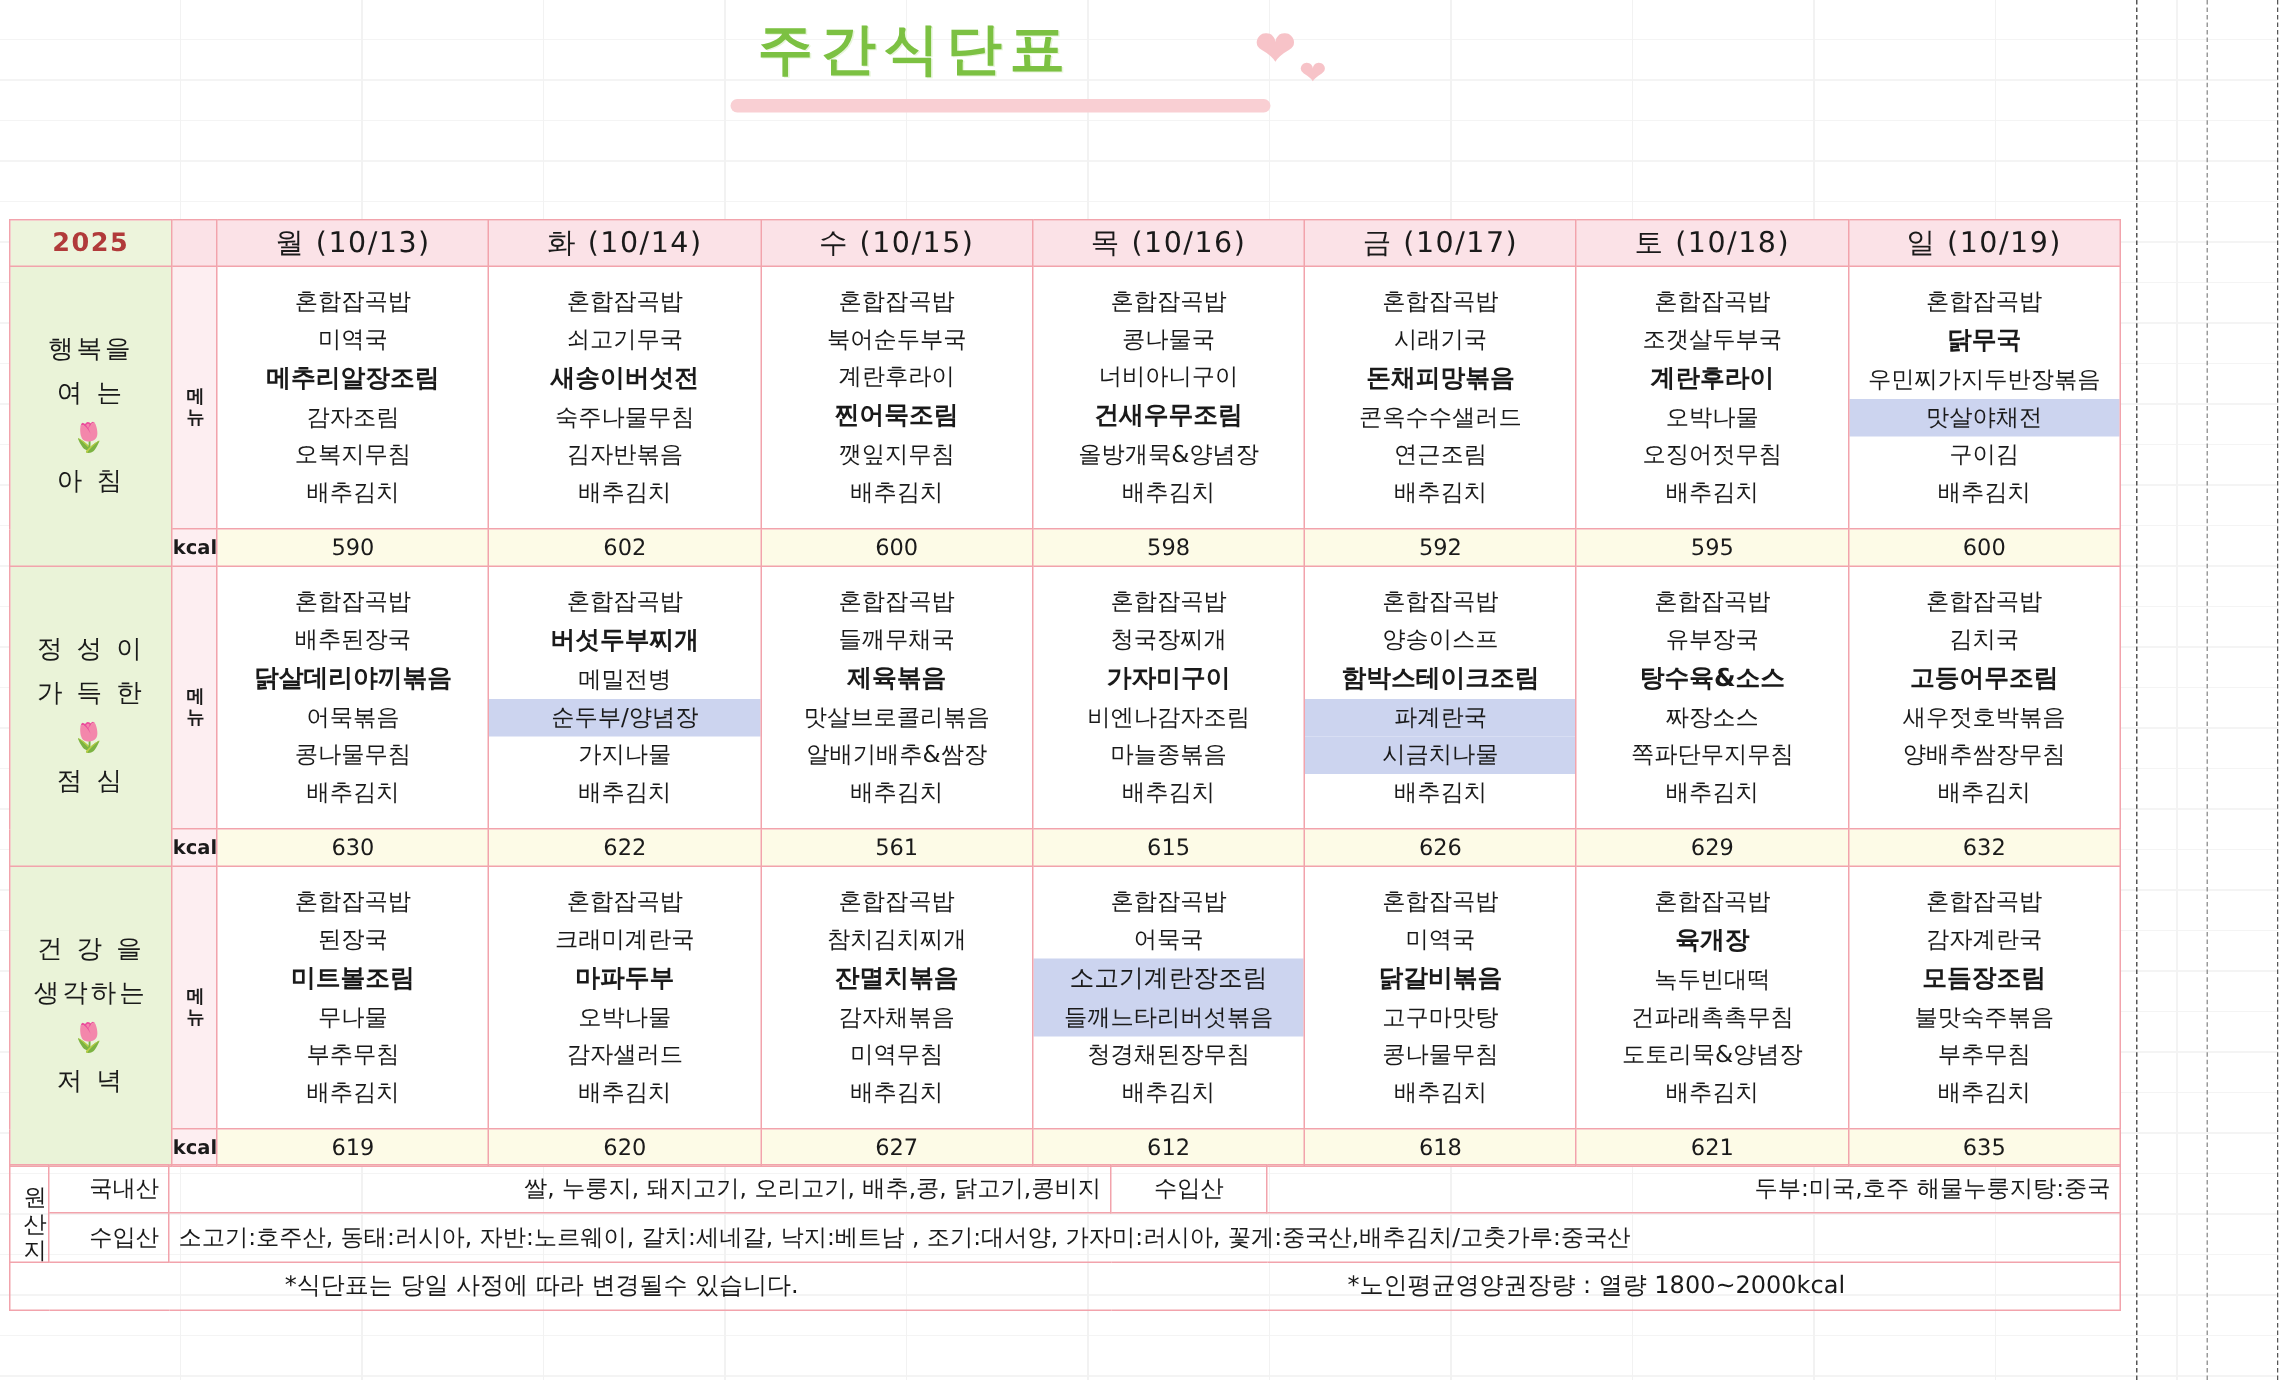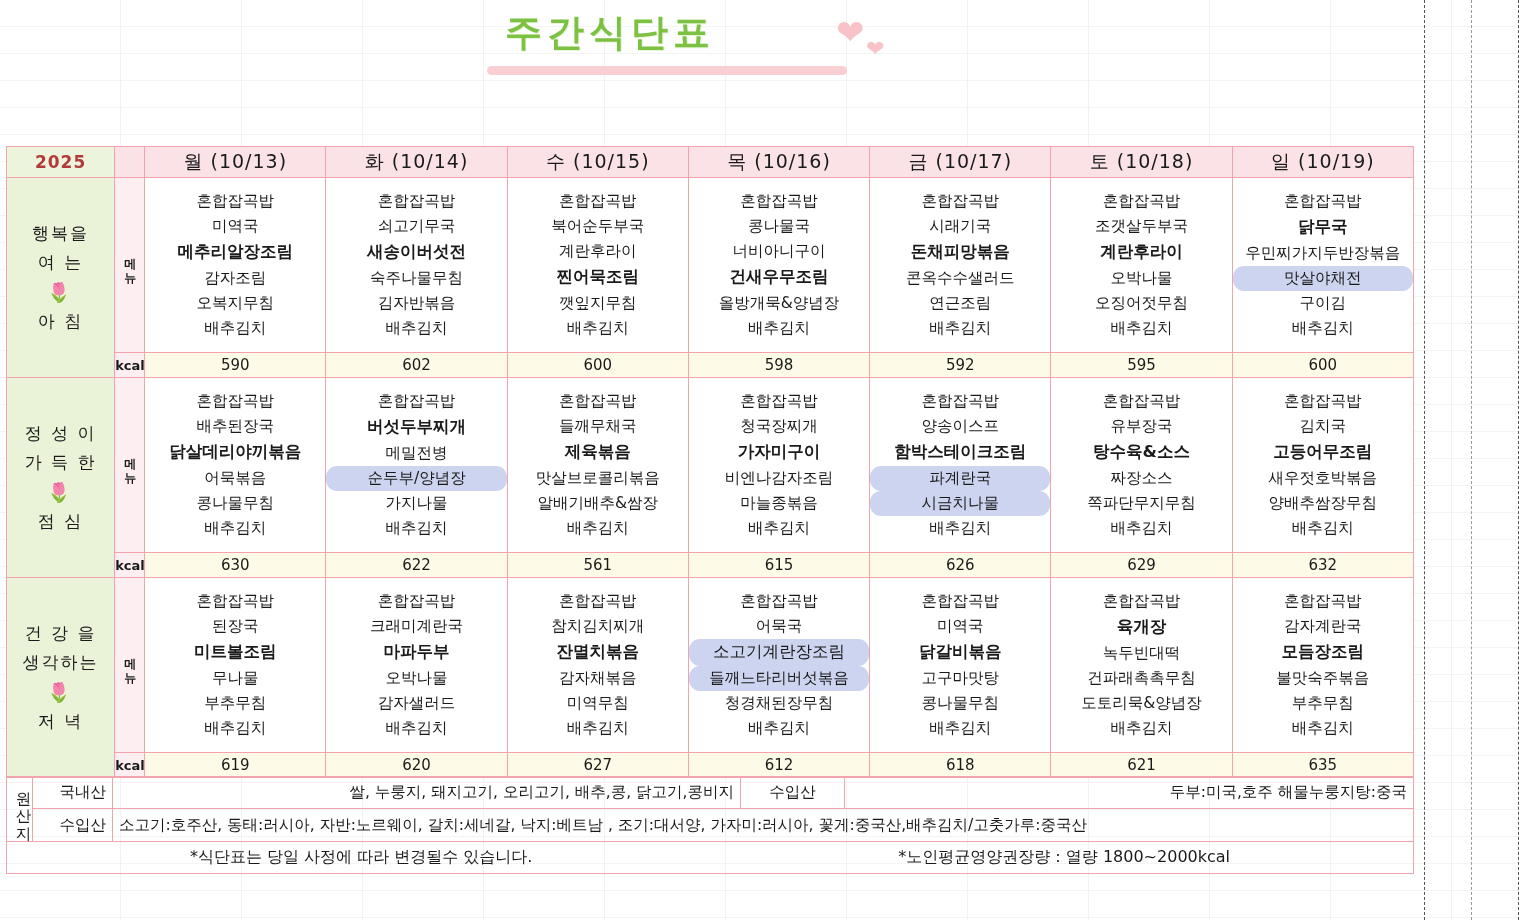--- a/index.html
+++ b/index.html
@@ -134,21 +134,20 @@
   td.dishes ul { list-style: none; margin: 0; padding: 0; }
   td.dishes li {
     font-size: 15.5px;
     line-height: 1.62;
     white-space: nowrap;
   }
   td.dishes li.b { font-weight: bold; font-size: 16.5px; }
   td.dishes li.hl {
     background: #ccd4ef;
     font-weight: normal;
-    border-radius: 11px;
   }
   td.dishes li.hl.b { font-weight: normal; }
 
   
   table.origin {
     position: absolute;
     left: 6px; top: 776px;
     border-collapse: collapse;
     table-layout: fixed;
     width: 1408px;

